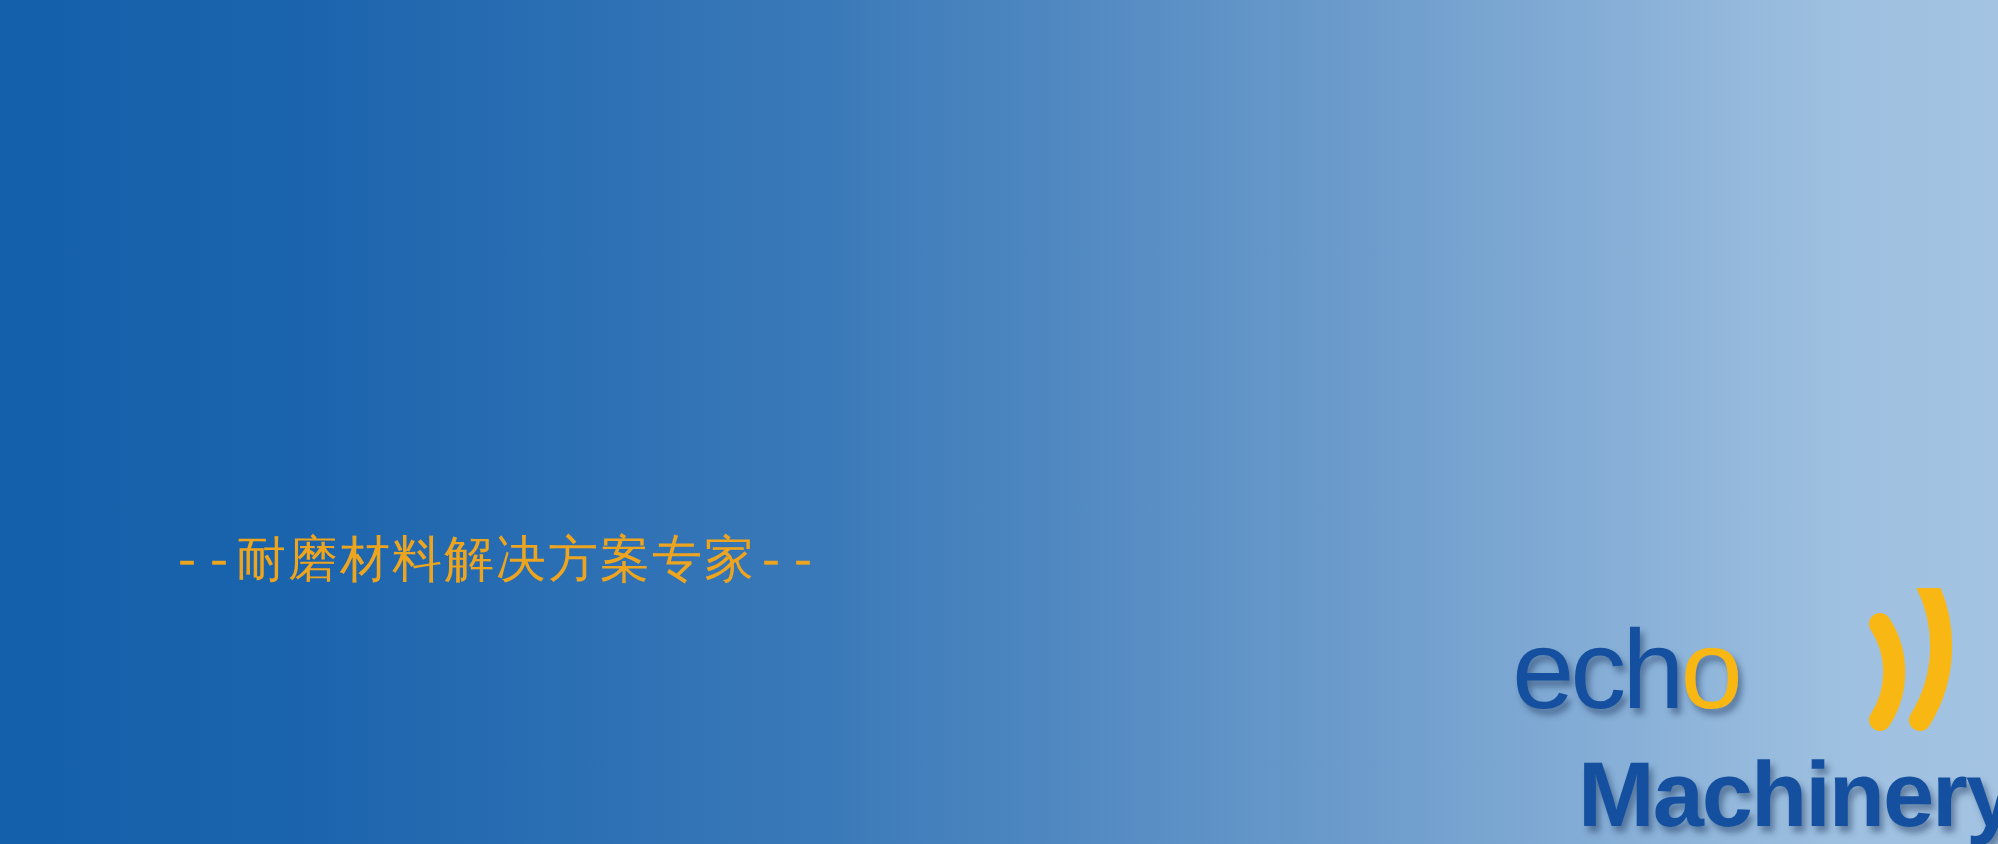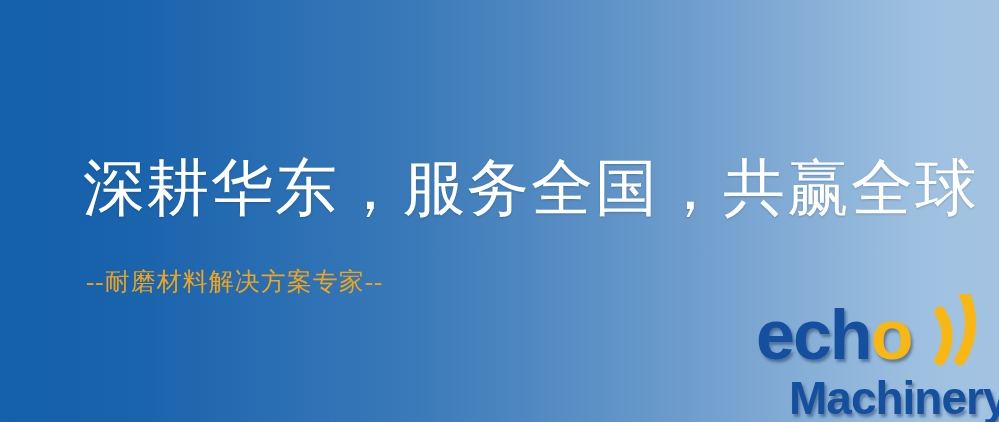--- a/index.html
+++ b/index.html
@@ -28,21 +28,21 @@
     letter-spacing: 2px;
     white-space: nowrap;
     text-shadow: 0 1px 2px rgba(10, 45, 90, 0.25);
   }
 
   
   .subtitle {
     position: absolute;
     left: 86px;
     top: 266px;
-    font-family: Liberation Serif, serif;
+    font-family: Liberation Mono, monospace;
     font-size: 25px;
     line-height: 32px;
     color: #eda41e;
     letter-spacing: 1px;
     white-space: nowrap;
   }
 
   
   .logo {
     position: absolute;
@@ -55,22 +55,22 @@
     position: absolute;
     left: 0;
     top: 0;
     width: 251px;
     height: 130px;
   }
   .logo-wordmark {
     position: absolute;
     left: 8px;
     top: 0px;
-    font-size: 70px;
-    font-weight: bold;
+    font-size: 56px;
+    font-weight: normal;
     line-height: 86px;
     letter-spacing: -2px;
     color: #14509f;
     text-shadow: 2px 3px 3px rgba(20, 45, 85, 0.45);
   }
   .logo-wordmark .echo-o {
     color: #f9b713;
   }
   .logo-sub {
     position: absolute;
@@ -96,21 +96,20 @@
     top: 2px;
     width: 74px;
     height: 72px;
   }
 </style>
 </head>
 <body>
 
 <div class="banner">
 
-  <div class="headline">深耕华东，服务全国，共赢全球</div>
 
   <div class="subtitle">--耐磨材料解决方案专家--</div>
 
   <div class="logo">
     <div class="logo-mark">
 
       <div class="logo-wordmark">
         <span>ech</span><span class="echo-o">o</span>
       </div>
 

